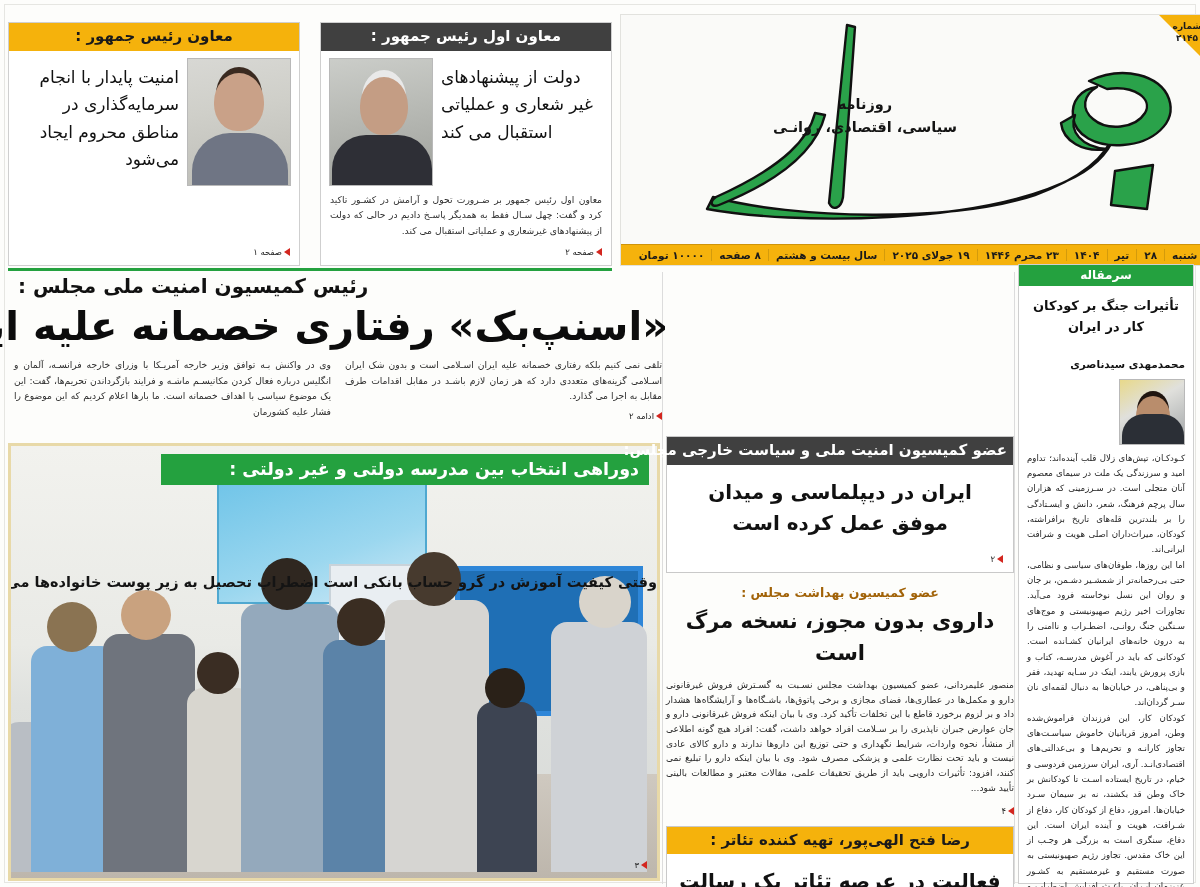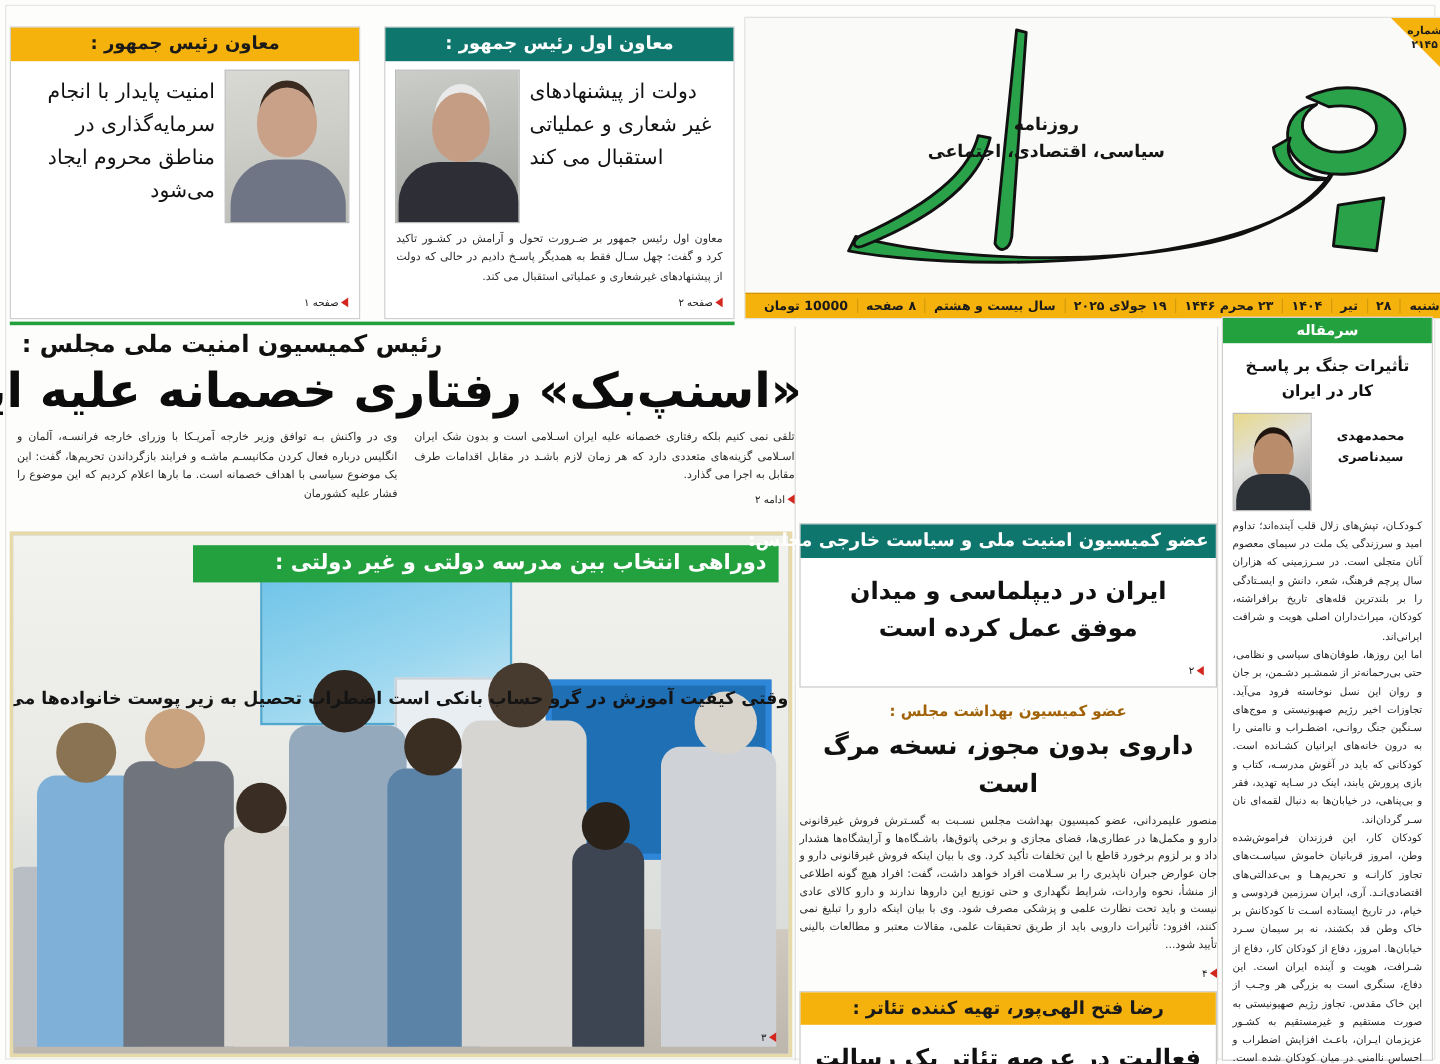--- a/index.html
+++ b/index.html
@@ -22,21 +22,21 @@
     text-align: center;
     font-weight: bold;
     color: #ffffff;
     letter-spacing: .2px;
     padding: 4px 6px 5px 6px;
     font-size: 15px;
     line-height: 1.25;
     white-space: nowrap;
   }
   .hdr-yellow { background: #f5b20c; color: #1a1a1a; }
-  .hdr-green  { background: #0f766e; color: #ffffff; }
+  .hdr-green  { background: #404040; color: #ffffff; }
 
   .lead {
     font-size: 16.5px;
     font-weight: bold;
     line-height: 1.55;
     color: #111;
     text-align: center;
   }
   .body-txt {
     font-size: 9.1px;
@@ -322,21 +322,21 @@
   }
   .sb-hdr {
     background: #24a13f; color: #fff; text-align: center;
     font-size: 12px; font-weight: bold; padding: 3px 0 4px 0;
   }
   .sb-title {
     text-align: center; font-size: 13px; font-weight: bold;
     color: #111; line-height: 1.65; padding: 9px 8px 4px 8px;
   }
   .sb-authorrow {
-    display: flex; flex-direction: row; align-items: flex-start;
+    display: flex; flex-direction: column; align-items: flex-start;
     padding: 2px 8px 4px 8px; gap: 6px;
   }
   .sb-author {
     flex: 1; text-align: center;
     font-size: 10.5px; font-weight: bold; color: #111; line-height: 1.6;
     padding-top: 12px;
   }
   .sb-photo {
     flex: 0 0 66px; width: 66px; height: 82px;
     border: 1px solid #b9b9b9; position: relative; overflow: hidden;
@@ -427,34 +427,34 @@
                    C 412 128, 392 116, 390 98 C 388 82, 398 70, 414 68
                    C 400 76, 398 90, 410 100 C 424 112, 452 110, 462 94
                    C 470 80, 452 66, 424 70 Z"></path>
           <path d="M392 96 C 386 112, 398 128, 424 130 C 400 134, 380 122, 378 104 Z"></path>
 
           <path d="M432 152 L 470 146 L 464 190 L 428 186 Z"></path>
         </g>
       </svg>
       <div class="kicker">
         <div>روزنامه</div>
-        <div>سیاسی، اقتصادی، اجتماعی</div>
+        <div>سیاسی، اقتصادی، روانـی</div>
       </div>
     </div>
 
     <div class="dateline">
       <span>شنبه</span>
       <span>۲۸</span>
       <span>تیر</span>
       <span>۱۴۰۴</span>
       <span>۲۳ محرم ۱۴۴۶</span>
       <span>۱۹ جولای ۲۰۲۵</span>
       <span>سال بیست و هشتم</span>
       <span>۸ صفحه</span>
-      <span>10000 تومان</span>
+      <span>۱۰۰۰۰ تومان</span>
     </div>
   </div>
 
   <div class="rule-green"></div>
   <div class="vsep vsep-a"></div>
   <div class="vsep vsep-b"></div>
 
   <div class="main-head">
     <div class="mh-kicker">رئیس کمیسیون امنیت ملی مجلس :</div>
     <div class="mh-title">«اسنپ‌بک» رفتاری خصمانه علیه ایران است</div>
@@ -526,21 +526,21 @@
       <div class="hdr-bar hdr-yellow">رضا فتح الهی‌پور، تهیه کننده تئاتر :</div>
       <div class="inner">
         <div class="lead">فعالیت در عرصه تئاتر یک رسالت فرهنگی است</div>
       </div>
 
     </div>
   </div>
 
   <div class="sidebar">
     <div class="sb-hdr">سرمقاله</div>
-    <div class="sb-title">تأثیرات جنگ بر پاسـخ کار در ایران</div>
+    <div class="sb-title">تأثیرات جنگ بر کودکان کار در ایران</div>
     <div class="sb-authorrow">
       <div class="sb-author">محمدمهدی سیدناصری</div>
       <div class="sb-photo"></div>
     </div>
     <div class="sb-body">
       <div class="dropcap-line">کـودکـان، تپش‌های زلال قلب آینده‌اند؛ تداوم امید و سرزندگی یک ملت در سیمای معصوم آنان متجلی است. در سـرزمینی که هزاران سال پرچم فرهنگ، شعر، دانش و ایسـتادگی را بر بلندترین قله‌های تاریخ برافراشته، کودکان، میراث‌داران اصلی هویت و شرافت ایرانی‌اند.</div>
       <div>اما این روزها، طوفان‌های سیاسی و نظامی، حتی بی‌رحمانه‌تر از شمشـیر دشـمن، بر جان و روان این نسل نوخاسته فرود می‌آید. تجاوزات اخیر رژیم صهیونیستی و موج‌های سـنگین جنگ روانـی، اضطـراب و ناامنی را به درون خانه‌های ایرانیان کشـانده است. کودکانی که باید در آغوش مدرسـه، کتاب و بازی پرورش یابند، اینک در سـایه تهدید، فقر و بی‌پناهی، در خیابان‌ها به دنبال لقمه‌ای نان سـر گردان‌اند.</div>
       <div>کودکان کار، این فرزندان فراموش‌شده وطن، امروز قربانیان خاموش سیاسـت‌های تجاوز کارانـه و تحریم‌هـا و بی‌عدالتی‌های اقتصادی‌انـد. آری، ایران سرزمین فردوسی و خیام، در تاریخ ایستاده اسـت تا کودکانش بر خاک وطن قد بکشند، نه بر سیمان سـرد خیابان‌ها. امروز، دفاع از کودکان کار، دفاع از شـرافت، هویت و آینده ایران است. این دفاع، سنگری است به بزرگی هر وجـب از این خاک مقدس. تجاوز رژیم صهیونیستی به صورت مستقیم و غیرمستقیم به کشـور عزیزمان ایـران، باعـث افزایش اضطراب و احساس ناامنی در میان کودکان شده است. روانشناسان هشـدار می دهند</div>
     </div>
   </div>

